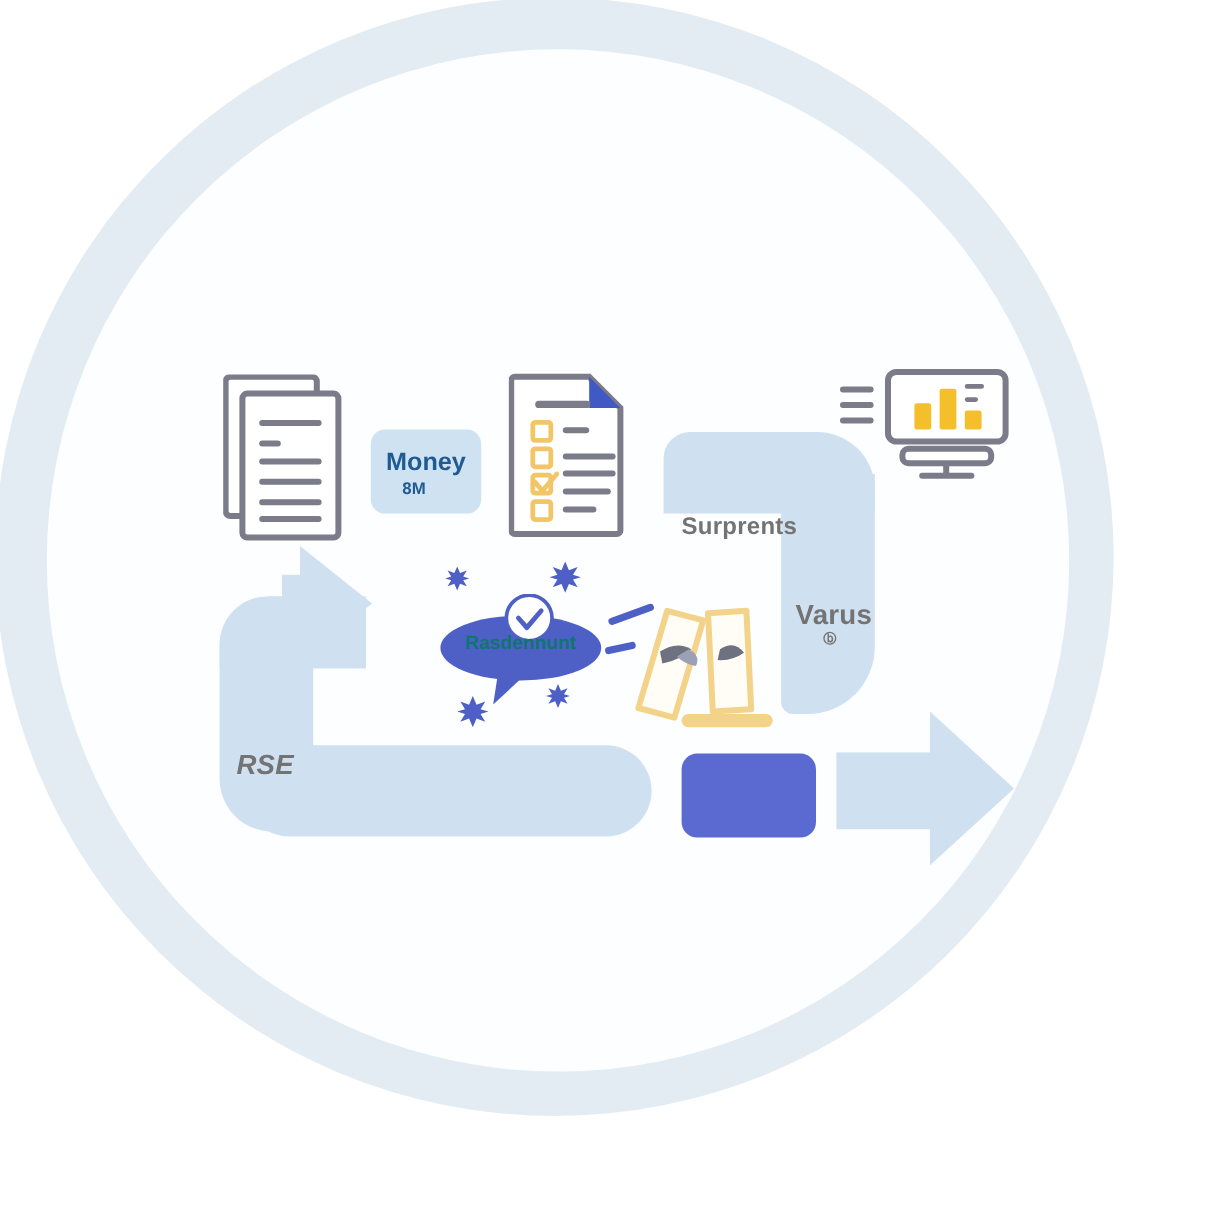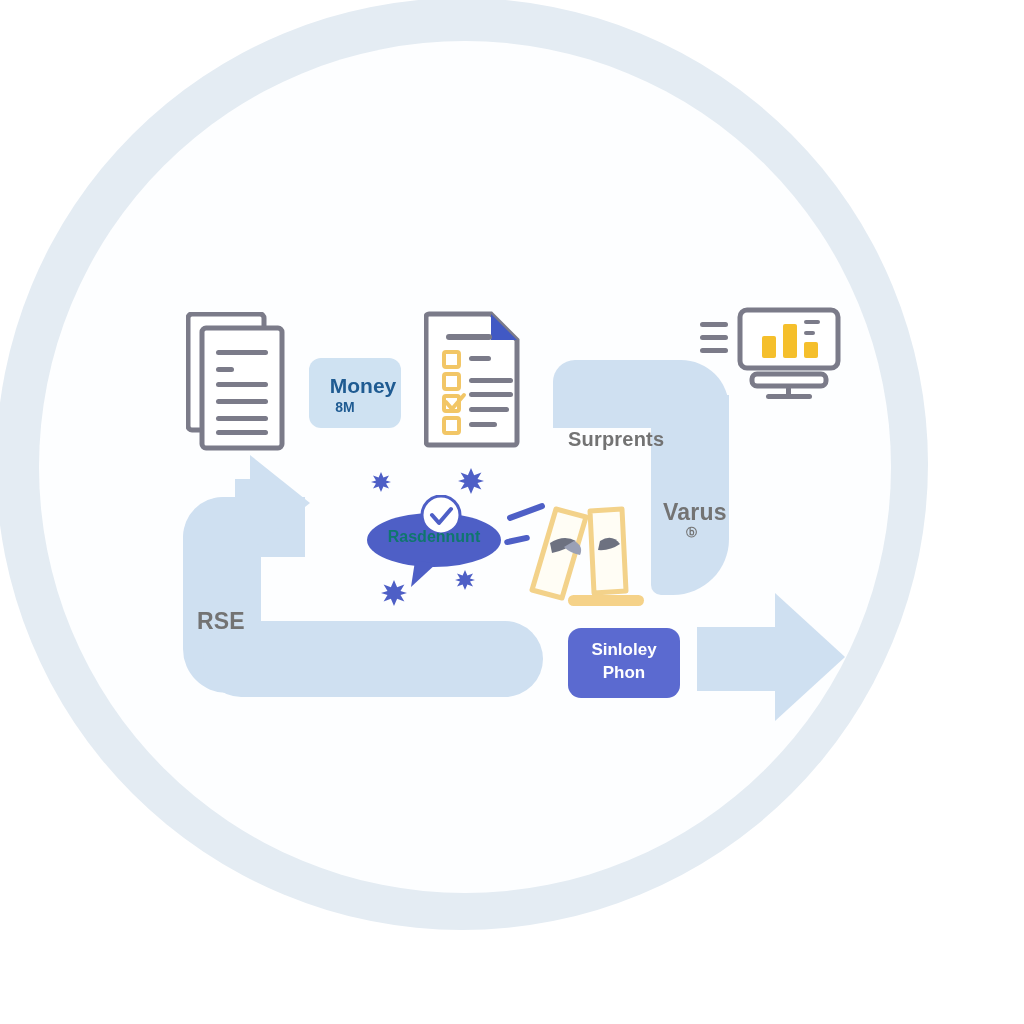--- a/index.html
+++ b/index.html
@@ -37,31 +37,31 @@
       border-bottom-left-radius:10px;border-bottom-right-radius:56px;}
 
   
   .arrow-r-tail{position:absolute;left:697px;top:627px;width:82px;height:64px;background:#cfe0f1;}
   .arrow-r{position:absolute;left:775px;top:593px;width:0;height:0;
       border-top:64px solid transparent;border-bottom:64px solid transparent;
       border-left:70px solid #cfe0f1;}
 
   
   .lbl{position:absolute;color:#737373;font-weight:bold;letter-spacing:.2px;margin-top:48px;}
-  .lbl-rse{left:197px;top:560px;font-size:23px;}
+  .lbl-rse{left:197px;top:576px;font-size:23px;font-style:italic;}
   .lbl-surp{left:568px;top:380px;font-size:20px;}
   .lbl-varus{left:663px;top:451px;font-size:23px;}
   .lbl-varus-sub{left:686px;top:477px;font-size:11px;font-weight:bold;}
   .lbl-cog{left:313px;top:638px;width:160px;text-align:center;font-size:17px;line-height:23px;}
 
   
   .money{position:absolute;left:309px;top:358px;width:92px;height:70px;
       border-radius:12px;background:#cfe2f2;}
   .money-t{position:absolute;left:309px;top:374px;width:92px;text-align:center;
-      font-size:21px;font-weight:bold;color:#1f5b92;padding-left:8px;}
+      font-size:21px;font-weight:bold;color:#1f5b92;}
   .money-s{position:absolute;left:309px;top:399px;width:72px;text-align:center;
       font-size:14px;font-weight:bold;color:#1f5b92;}
 
   
   .btn{position:absolute;left:568px;top:628px;width:112px;height:70px;
       border-radius:13px;background:#5b6ad0;}
   .btn-t{position:absolute;left:568px;top:638px;width:112px;text-align:center;
       color:#ffffff;font-size:17px;font-weight:bold;line-height:23px;}
 
   
@@ -103,24 +103,20 @@
   <div class="lbl lbl-rse">RSE</div>
   <div class="lbl lbl-surp">Surprents</div>
   <div class="lbl lbl-varus">Varus</div>
   <div class="lbl lbl-varus-sub">ⓑ</div>
 
   <div class="money"></div>
   <div class="money-t">Money</div>
   <div class="money-s">8M</div>
 
   <div class="btn"></div>
-  <div class="btn-t">
-    <span>Sinloley</span><br>
-    <span>Phon</span>
-  </div>
 
   <div class="docstack">
     <svg width="102" height="140" viewBox="0 0 102 140">
       <rect x="2" y="2" width="76" height="116" rx="4" fill="#ffffff" stroke="#7b7b89" stroke-width="5"></rect>
       <rect x="16" y="16" width="80" height="120" rx="4" fill="#ffffff" stroke="#7b7b89" stroke-width="5"></rect>
       <g fill="#7b7b89">
         <rect x="30" y="38" width="52" height="5" rx="2.5"></rect>
         <rect x="30" y="55" width="18" height="5" rx="2.5"></rect>
         <rect x="30" y="70" width="52" height="5" rx="2.5"></rect>
         <rect x="30" y="87" width="52" height="5" rx="2.5"></rect>

